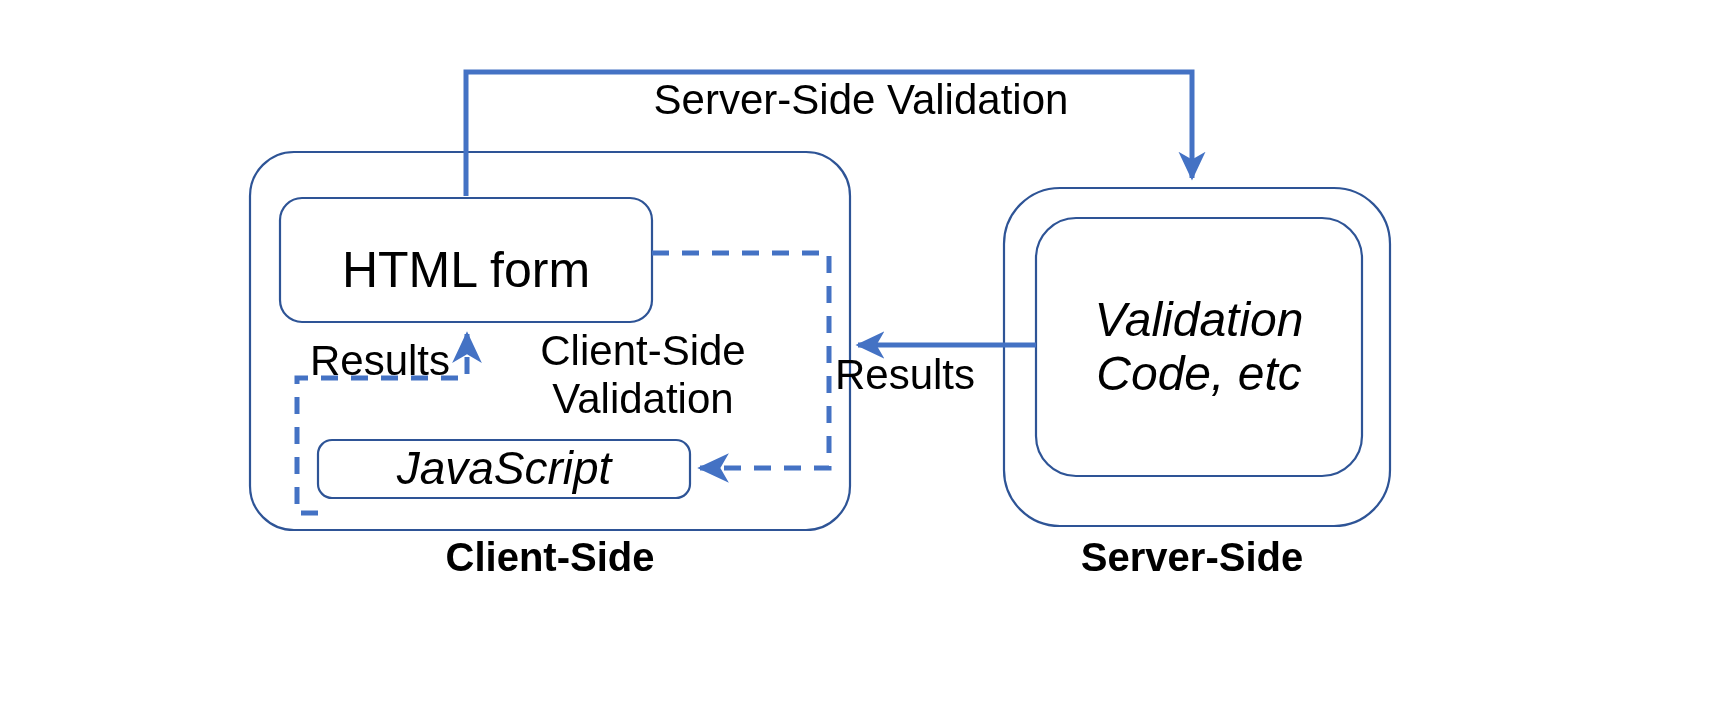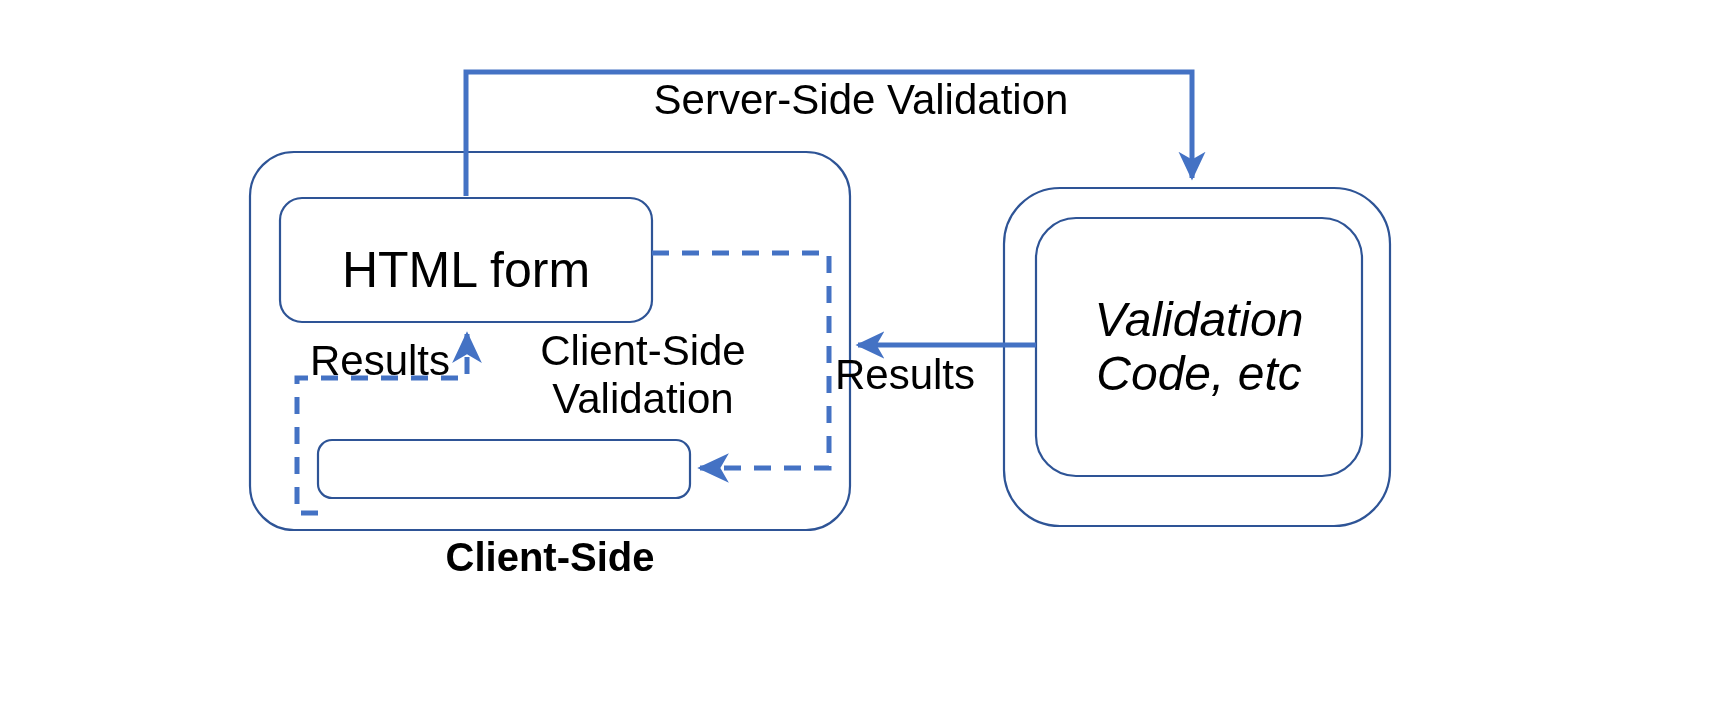--- a/index.html
+++ b/index.html
@@ -83,29 +83,31 @@
 
     <path d="M 1036 345 L 858 345" fill="none" stroke="#4472c4" stroke-width="5" marker-end="url(#arrowSolid)"></path>
 
     <path d="M 652 253 L 829 253 L 829 468 L 700 468" fill="none" stroke="#4472c4" stroke-width="5" stroke-dasharray="17 13" marker-end="url(#arrowDash)"></path>
 
     <path d="M 318 513 L 297 513 L 297 378 L 467 378 L 467 334" fill="none" stroke="#4472c4" stroke-width="5" stroke-dasharray="17 13" marker-end="url(#arrowDash)"></path>
   </svg>
 
   <div class="box-label" style="left:280px; top:198px; width:372px; height:144px; font-size:50px;">HTML form</div>
 
+  <div class="box-label italic" style="left:318px; top:440px; width:372px; height:58px; font-size:46px;">JavaScript</div>
 
   <div class="box-label italic" style="left:1036px; top:218px; width:326px; height:258px; font-size:48px;">Validation
 Code, etc</div>
 
   <div class="edge-label" style="left:606px; top:76px; width:510px; font-size:42px;">Server-Side Validation</div>
 
   <div class="edge-label" style="left:820px; top:351px; width:170px; font-size:42px;">Results</div>
 
   <div class="edge-label" style="left:538px; top:327px; width:210px; font-size:42px;">Client-Side
 Validation</div>
 
   <div class="edge-label" style="left:305px; top:337px; width:150px; font-size:42px;">Results</div>
 
   <div class="group-caption" style="left:400px; top:535px; width:300px; font-size:40px;">Client-Side</div>
 
+  <div class="group-caption" style="left:1042px; top:535px; width:300px; font-size:40px;">Server-Side</div>
 
 </div>
 
 </body></html>

